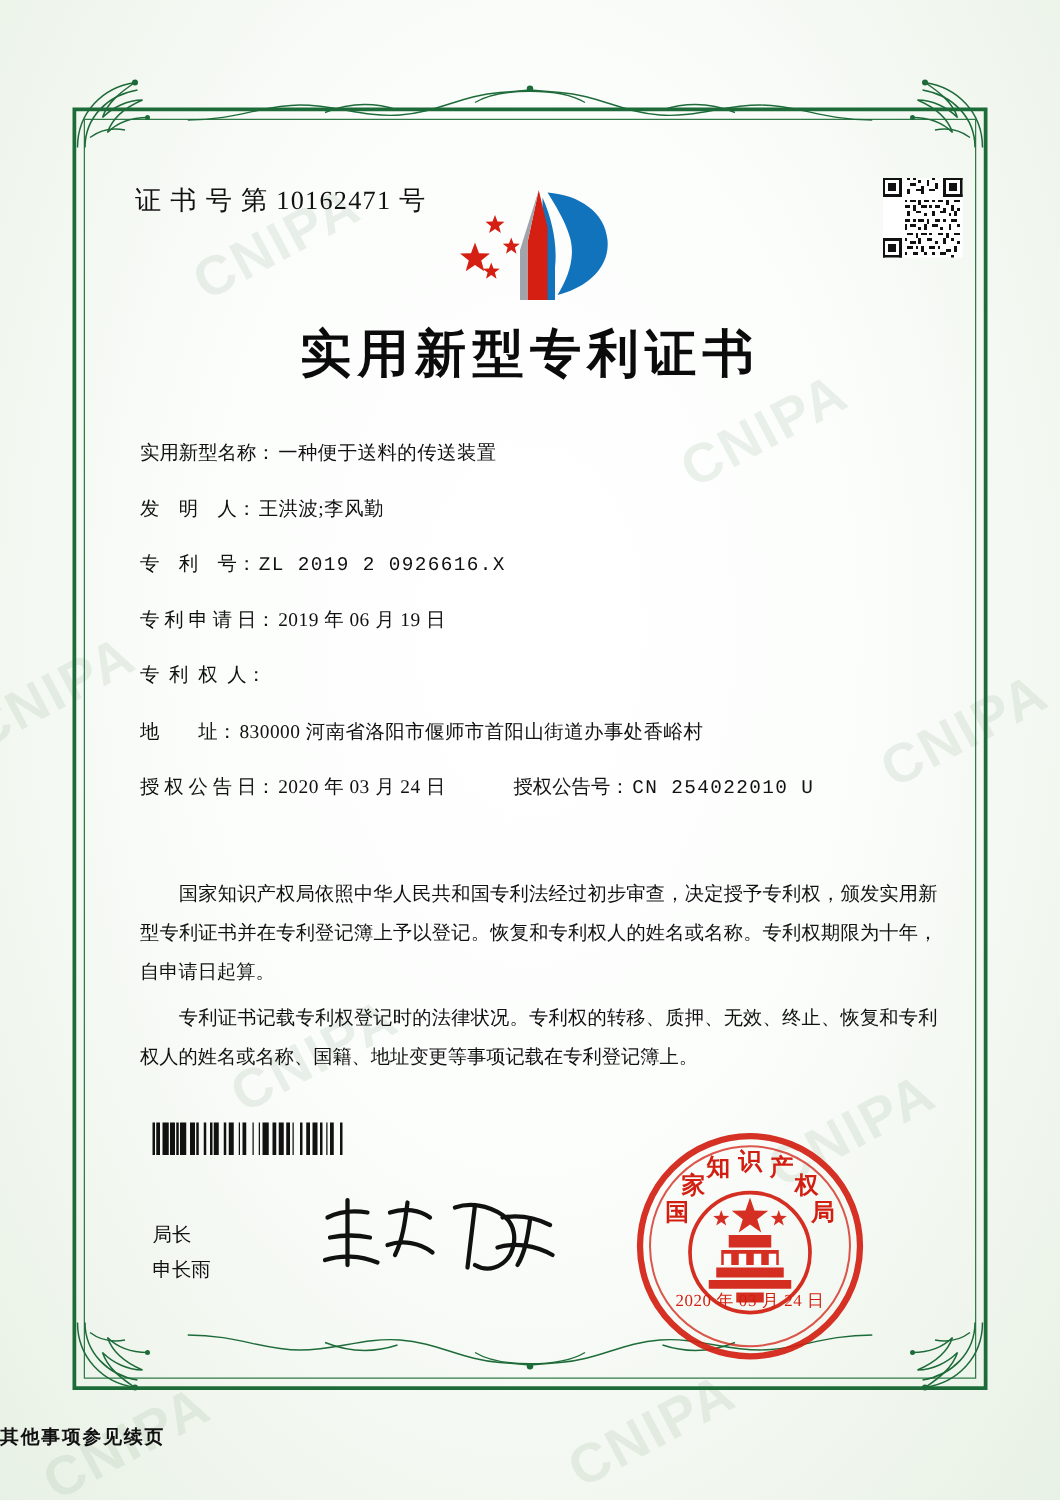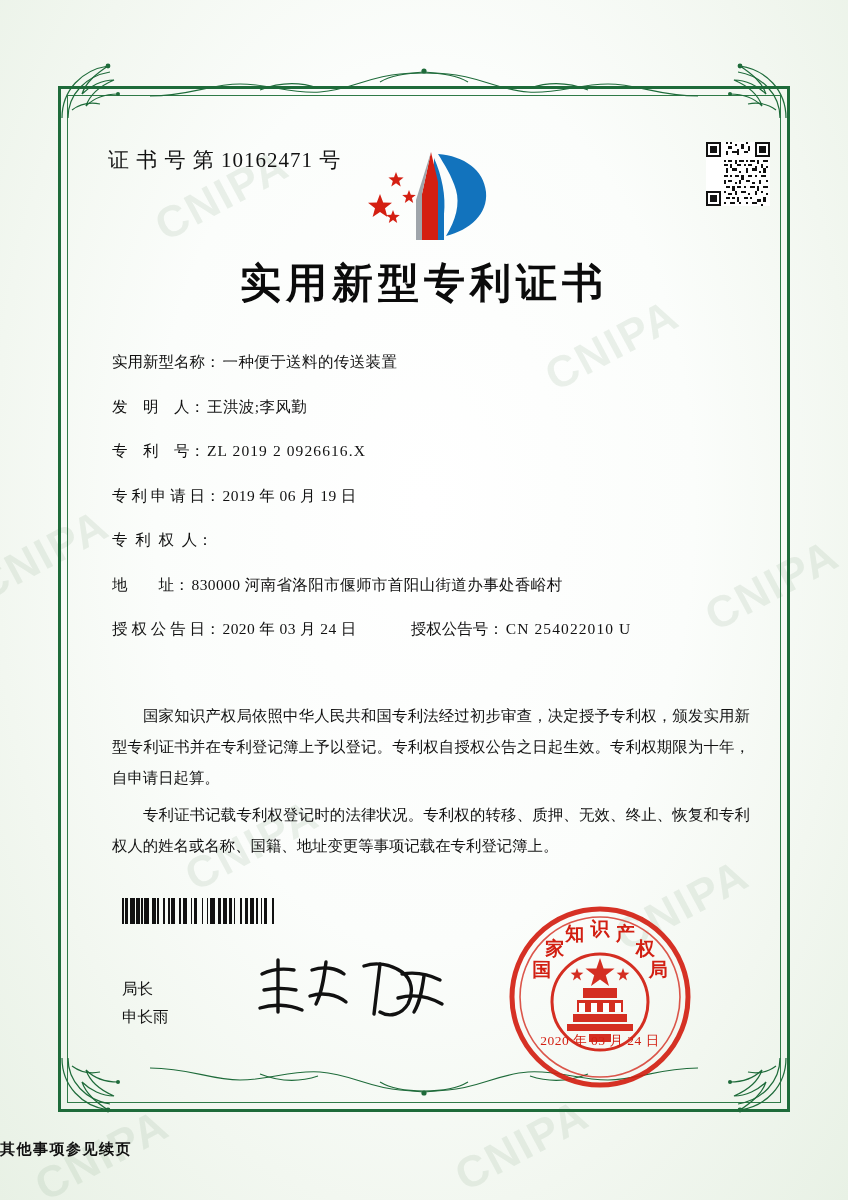--- a/index.html
+++ b/index.html
@@ -127,21 +127,21 @@
   }
   .field-label {
     white-space: pre;
     flex: 0 0 auto;
   }
   .field-value {
     margin-left: 2px;
     letter-spacing: 0.4px;
   }
   .field-value.mono {
-    font-family: Liberation Serif, serif;
+    font-family: Liberation Mono, monospace;
     letter-spacing: 1.1px;
   }
   .field-row.pair .second-label {
     margin-left: 54px;
     white-space: pre;
   }
 
   
   .paras {
     position: absolute;
@@ -448,21 +448,21 @@
     </div>
     <div class="field-row pair">
       <span class="field-label">授 权 公 告 日：</span>
       <span class="field-value">2020 年 03 月 24 日</span>
       <span class="second-label">授权公告号：</span>
       <span class="field-value mono">CN 254022010 U</span>
     </div>
   </div>
 
   <div class="paras">
-    <p>国家知识产权局依照中华人民共和国专利法经过初步审查，决定授予专利权，颁发实用新型专利证书并在专利登记簿上予以登记。专利权自授权公告之日起生效。专利权期限为十年，自申请日起算。</p>
+    <p>国家知识产权局依照中华人民共和国专利法经过初步审查，决定授予专利权，颁发实用新型专利证书并在专利登记簿上予以登记。恢复和专利权人的姓名或名称。专利权期限为十年，自申请日起算。</p>
     <p>专利证书记载专利权登记时的法律状况。专利权的转移、质押、无效、终止、恢复和专利权人的姓名或名称、国籍、地址变更等事项记载在专利登记簿上。</p>
   </div>
 
   <div class="barcode" id="barcode">
       <i style="width: 1.6px; background: rgb(17, 17, 17);"></i>
       <i style="width: 1.6px; background: transparent;"></i>
       <i style="width: 3.2px; background: rgb(17, 17, 17);"></i>
       <i style="width: 1.6px; background: transparent;"></i>
       <i style="width: 4.8px; background: rgb(17, 17, 17);"></i>
       <i style="width: 1.6px; background: transparent;"></i>

